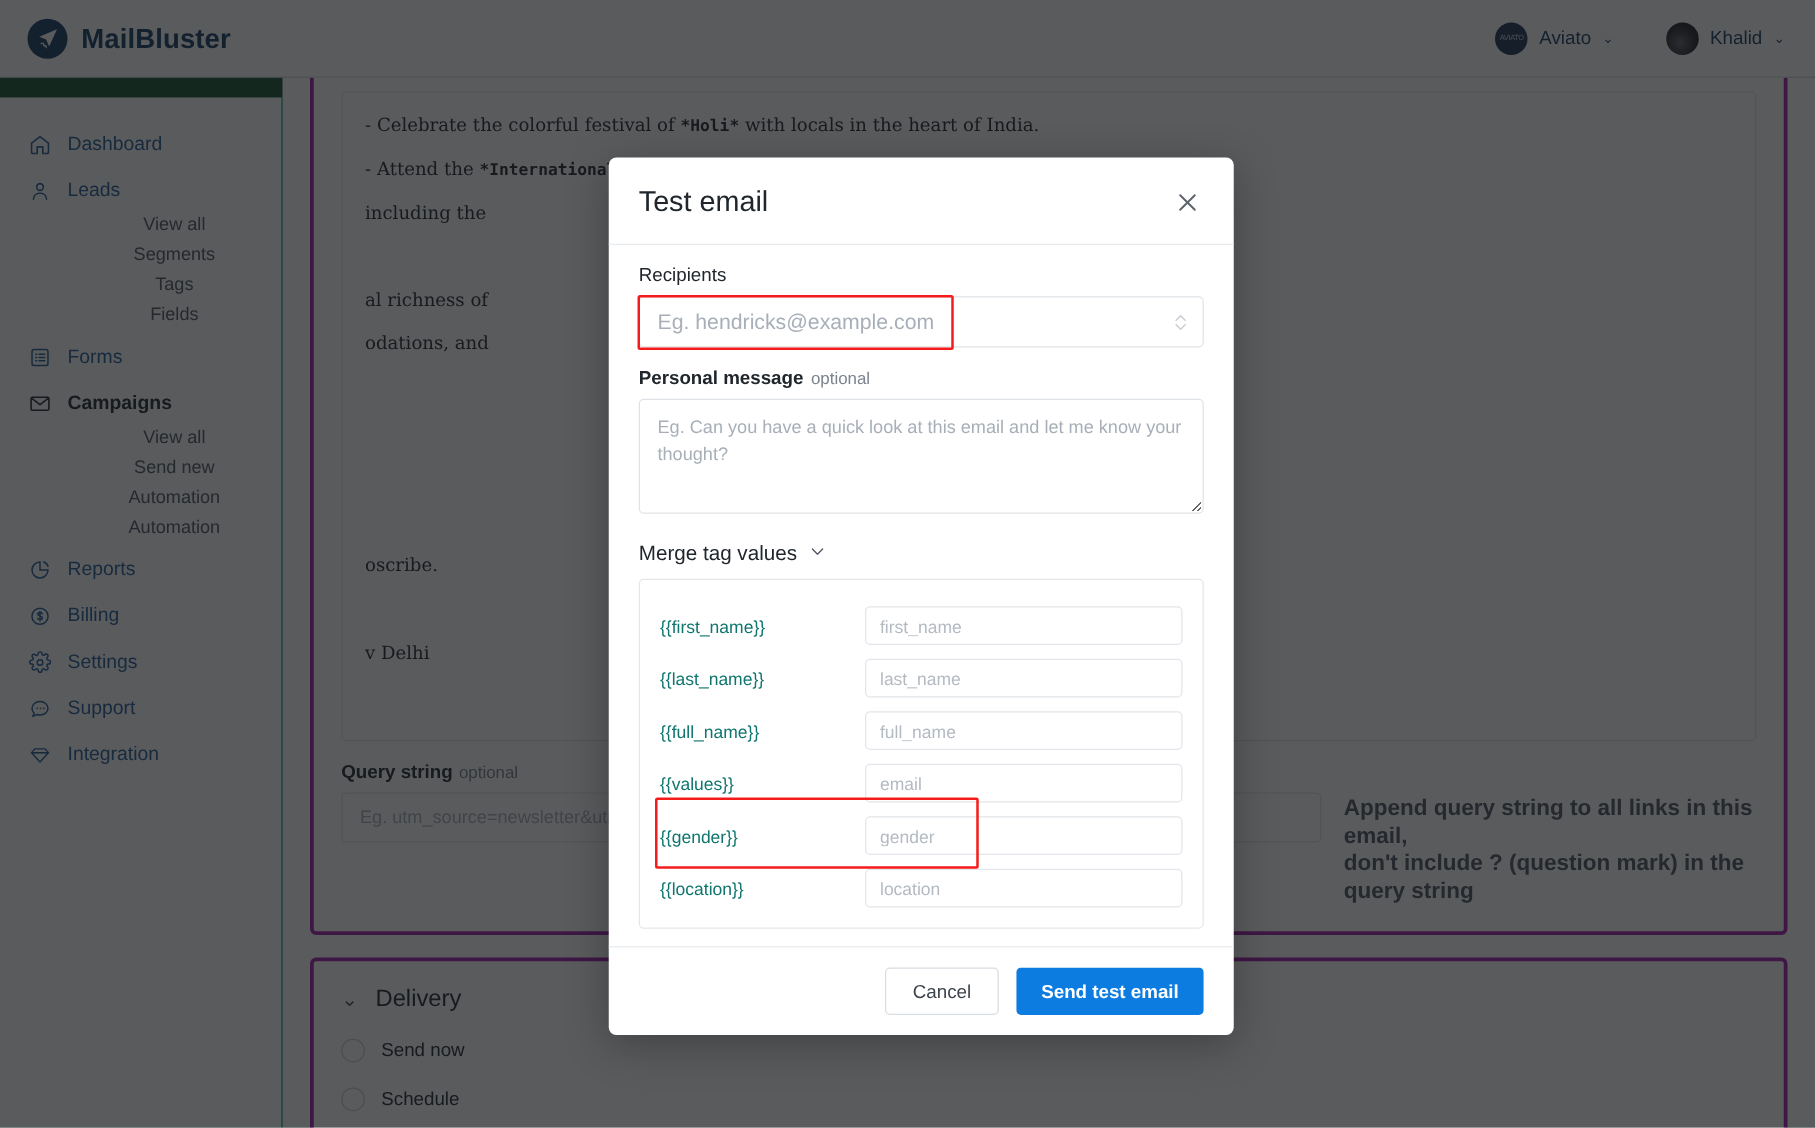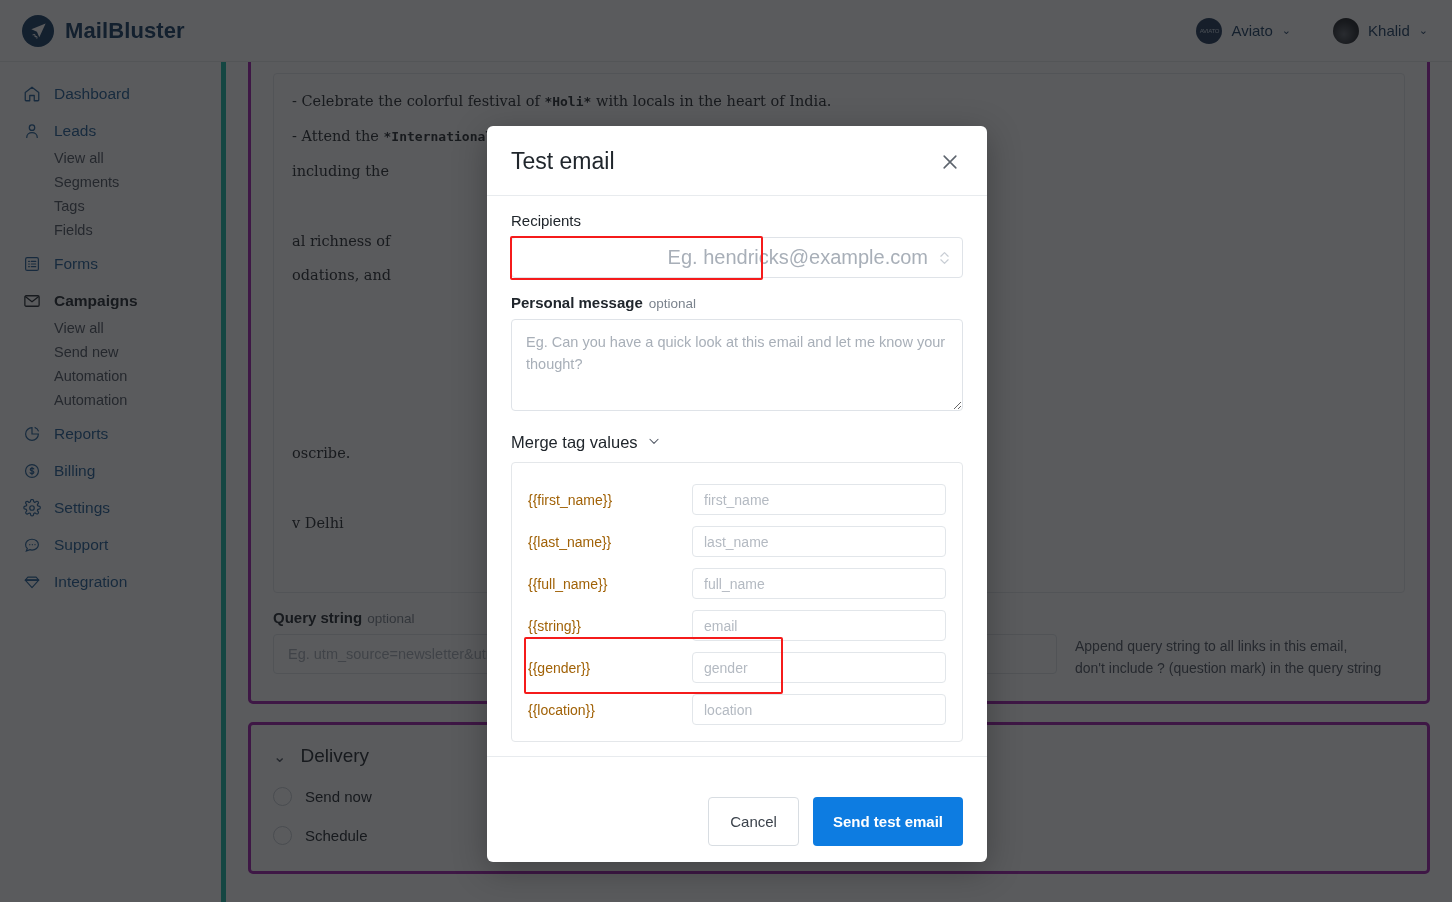--- a/index.html
+++ b/index.html
@@ -37,24 +37,25 @@
     width: 26px; height: 26px; border-radius: 50%;
     background: #1b3556; display:flex; align-items:center; justify-content:center;
     font-size: 6px; color: #c9d4e2; letter-spacing:-.3px; overflow:hidden;
   }
   .acct-av.photo { background: radial-gradient(circle at 42% 62%, #5c6168 0%, #23262b 55%, #0b0d10 100%); }
   .acct-label { font-size: 15px; color: #16395f; }
   .caret { font-size: 11px; color: #16395f; }
 
   
   .sidebar {
-    position: absolute; top: 56px; left: 0; bottom: 0; width: 226px;
-    background: #ffffff; border-right: 5px solid #14b8a6;
+    position: absolute; top: 78px; left: 0; bottom: 0; width: 226px;
+    background: #ffffff; border-right: 1px solid #14b8a6;
     padding-top: 22px;
     z-index: 2;
+    text-align: center;
   }
   .nav-group { margin-bottom: 6px; }
   .nav-top {
     display: flex; align-items: center; gap: 13px;
     padding: 6px 0 6px 22px;
     font-size: 15.5px; color: #1f5d96; cursor: pointer;
   }
   .nav-top.active { color: #20262c; font-weight: bold; }
   .nav-top .ico { width: 19px; height: 19px; display:flex; align-items:center; justify-content:center; flex: none; }
   .nav-sub {
@@ -88,21 +89,21 @@
   .field-row { display: flex; align-items: flex-start; gap: 18px; margin-top: 16px; }
   .field-col { flex: 1 1 auto; max-width: 845px; }
   .flabel { font-size: 15px; color: #20262c; font-weight: bold; margin-bottom: 8px; }
   .flabel .opt { font-weight: normal; font-size: 13.5px; color: #7b838d; margin-left: 5px; }
   .finput {
     width: 100%; height: 40px; border: 1px solid #dfe3e8; border-radius: 4px;
     padding: 0 14px; font-size: 14.5px; color: #20262c; background:#fff;
     font-family: "Liberation Sans", sans-serif;
   }
   .finput::placeholder { color: #a8afb8; }
-  .fhint { font-size: 14px; color: #4d5460; line-height: 22px; padding-top: 26px; width: 330px; }
+  .fhint { font-size: 18px; color: #4d5460; line-height: 22px; padding-top: 26px; width: 330px; font-weight: bold; }
 
   .card-b { padding: 20px 22px 26px 22px; }
   .section-head { display: flex; align-items: center; gap: 14px; }
   .chev { font-size: 16px; color: #4d5460; }
   .section-title { font-size: 19px; color: #20262c; }
   .radio-row { display: flex; align-items: center; gap: 13px; margin-top: 20px; }
   .radio {
     width: 19px; height: 19px; border-radius: 50%;
     border: 1.5px solid #c6ccd3; background: #fff; flex: none;
   }
@@ -133,22 +134,22 @@
   }
   .modal-body { padding: 16px 24px 14px 24px; }
 
   .m-label { font-size: 15px; color: #20262c; margin-bottom: 8px; }
   .m-label.bold { font-weight: bold; }
   .m-label .opt { font-weight: normal; font-size: 13.5px; color: #7b838d; margin-left: 6px; }
 
   .recip-wrap { position: relative; margin-bottom: 16px; }
   .recip-input {
     width: 100%; height: 41px; border: 1px solid #dfe3e8; border-radius: 4px;
-    padding: 0 34px 0 14px; font-size: 20px; color: #20262c;
-    font-family: "Liberation Sans", sans-serif; background: #fff; text-align: right;
+    padding: 0 34px 0 14px; font-size: 17px; color: #20262c;
+    font-family: "Liberation Sans", sans-serif; background: #fff;
   }
   .recip-input::placeholder { color: #a8afb8; }
   .stepper {
     position: absolute; right: 12px; top: 50%; transform: translateY(-50%);
     display: flex; flex-direction: column; gap: 1px; color: #c9ced5; pointer-events: none;
   }
   .hl-red {
     position: absolute; border: 2px solid #f51b1b; border-radius: 2px; pointer-events: none;
   }
 
@@ -163,35 +164,35 @@
     display: flex; align-items: center; gap: 9px;
     margin: 18px 0 10px 0; cursor: pointer;
   }
   .merge-title { font-size: 16.5px; color: #20262c; }
 
   .merge-box {
     border: 1px solid #e4e7ea; border-radius: 4px;
     padding: 10px 16px 16px 16px; position: relative;
   }
   .merge-row { display: flex; align-items: center; gap: 14px; margin-top: 11px; }
-  .merge-tag { width: 150px; font-size: 14px; color: #a16207; flex: none; }
+  .merge-tag { width: 150px; font-size: 14px; color: #0f766e; flex: none; }
   .merge-input {
     flex: 1 1 auto; height: 31px; border: 1px solid #e2e6ea; border-radius: 4px;
     padding: 0 11px; font-size: 14px; color: #20262c; background: #fff;
     font-family: "Liberation Sans", sans-serif;
   }
   .merge-input::placeholder { color: #b4bac2; }
 
   .modal-foot {
     border-top: 1px solid #e8ebee;
     padding: 16px 24px; display: flex; justify-content: flex-end; gap: 14px;
   }
   .btn {
-    height: 49px; border-radius: 4px; font-size: 15px; cursor: pointer;
-    font-family: "Liberation Sans", sans-serif; border: 1px solid transparent; margin-top: 24px;
+    height: 38px; border-radius: 4px; font-size: 15px; cursor: pointer;
+    font-family: "Liberation Sans", sans-serif; border: 1px solid transparent;
   }
   .btn-cancel { background: #fff; border-color: #d8dde2; color: #3b424b; padding: 0 21px; }
   .btn-primary { background: #0d7ce1; color: #fff; font-weight: bold; padding: 0 19px; }
 </style>
 </head>
 <body>
 
 <div id="page">
 
   <div class="topbar">
@@ -439,21 +440,21 @@
       </div>
       <div class="merge-row">
         <span class="merge-tag">{{last_name}}</span>
         <input class="merge-input" type="text" placeholder="last_name" style="">
       </div>
       <div class="merge-row">
         <span class="merge-tag">{{full_name}}</span>
         <input class="merge-input" type="text" placeholder="full_name" style="">
       </div>
       <div class="merge-row">
-        <span class="merge-tag">{{string}}</span>
+        <span class="merge-tag">{{values}}</span>
         <input class="merge-input" type="text" placeholder="email" style="">
       </div>
       <div class="merge-row">
         <span class="merge-tag">{{gender}}</span>
         <input class="merge-input" type="text" placeholder="gender" style="">
       </div>
       <div class="merge-row">
         <span class="merge-tag">{{location}}</span>
         <input class="merge-input" type="text" placeholder="location" style="">
       </div>

